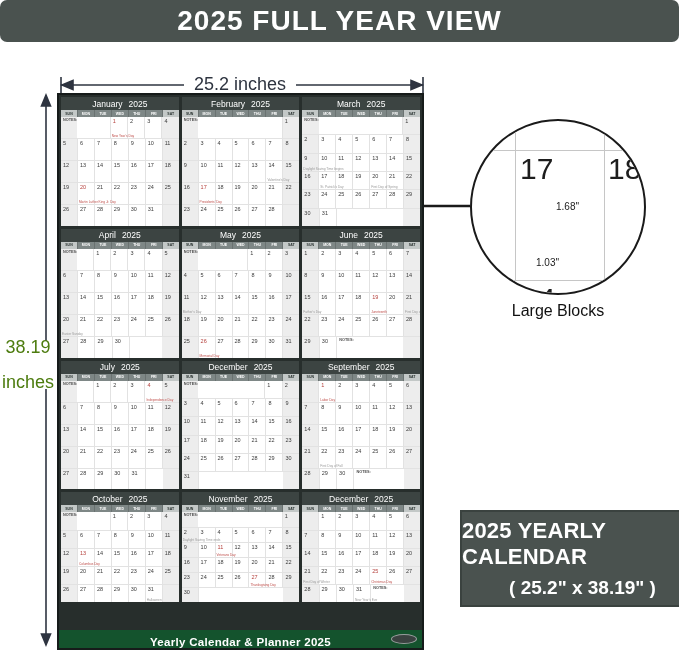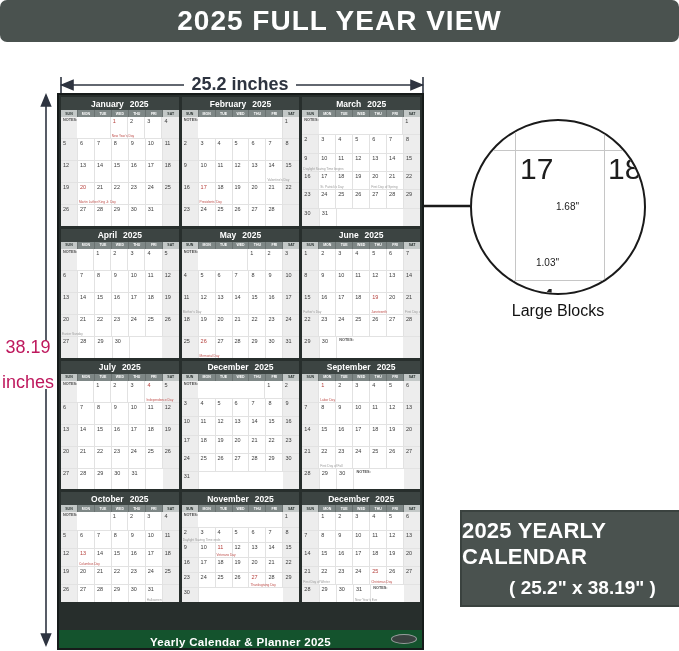--- a/index.html
+++ b/index.html
@@ -11,33 +11,33 @@
   .banner { position:absolute; left:0; top:0; width:679px; height:42px;
             background:#4a524f; display:flex; align-items:center; justify-content:center;border-radius:7px; }
   .banner-text { color:#fff; font-weight:bold; font-size:28px; letter-spacing:1px; }
 
   
   svg.overlay { position:absolute; left:0; top:0; width:679px; height:651px; pointer-events:none; }
 
   
   .dim-width-label { position:absolute; left:184px; top:71px; width:112px; height:27px;
                      background:#fff; display:flex; align-items:center; justify-content:center;
-                     font-size:18px; color:#2e3440; font-weight:700; }
+                     font-size:18px; color:#2e3440; font-weight:400; }
   .dim-height-label { position:absolute; left:1px; top:341px; width:54px; height:48px;
                       background:#fff; display:flex; flex-direction:column; align-items:center;
-                      justify-content:center; font-size:18px; line-height:23px; color:#be185d; font-weight:500;gap:12px; }
+                      justify-content:center; font-size:18px; line-height:23px; color:#4d7c0f; font-weight:500;gap:12px; }
 
   
   .poster { position:absolute; left:57px; top:93px; width:367px; height:557px;
             background:#272e2c; border:2px solid #161b1a; display:flex; flex-direction:column; }
   .months-grid { flex:1; display:grid; grid-template-columns:1fr 1fr 1fr;
                  grid-template-rows:1fr 1fr 1fr 0.85fr; gap:3px; padding:2px; }
   .month-panel { background:#fff; display:flex; flex-direction:column; overflow:hidden; }
   .month-header { height:13px; flex:0 0 13px; background:#3c4442; color:#fff; display:flex;
-                  align-items:center; justify-content:center; gap:6px; font-size:8.5px; font-weight:bold; }
+                  align-items:center; justify-content:center; gap:6px; font-size:8.5px; font-weight:normal; }
   .dow-row { height:7px; flex:0 0 7px; display:flex; background:#7e8786; }
   .dow { flex:1; font-size:3.5px; font-weight:bold; display:flex; align-items:center;
          justify-content:center; color:#fff; border-right:1px solid #6a7271; overflow:hidden; }
   .dow:last-child { border-right:none; }
   .dow.weekend { background:#c3c8c7; color:#2a3331; }
   .month-body { flex:1; display:flex; flex-direction:column; }
   .week-row { flex:1; display:flex; border-bottom:1px solid #e2e2e2; }
   .week-row:last-child { border-bottom:none; }
   .day-cell { flex:1; position:relative; border-right:1px solid #e2e2e2;
               font-size:5.5px; color:#3b3b3b; padding:1px 0 0 2px; overflow:visible; }

